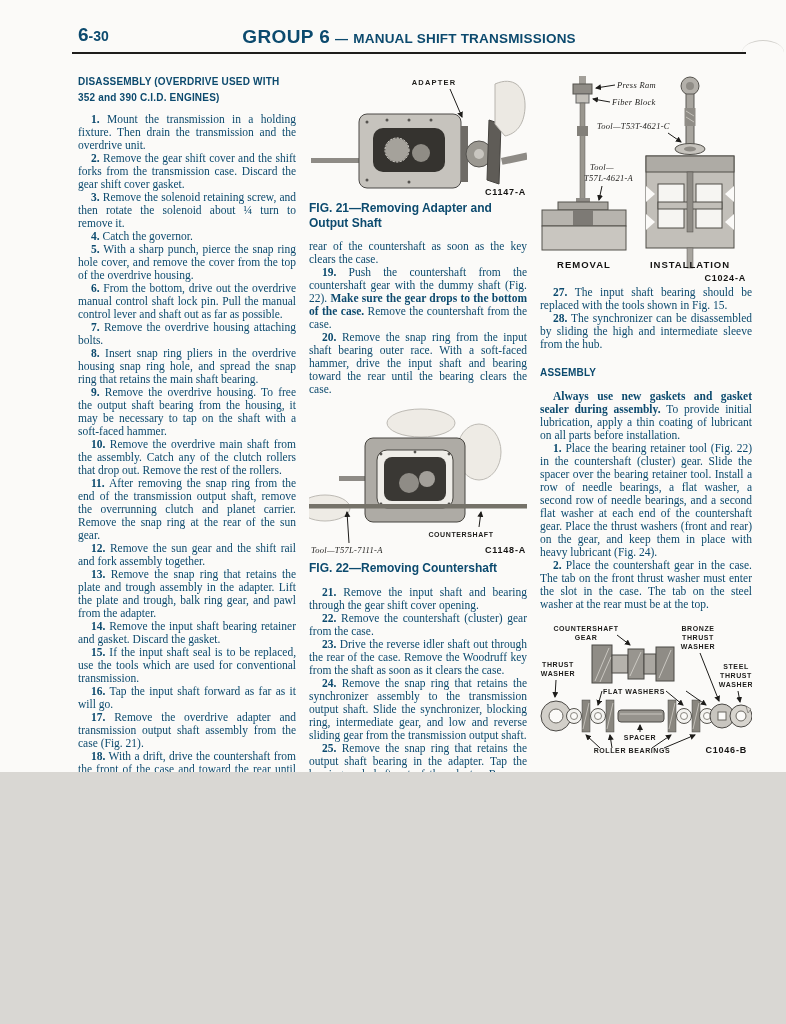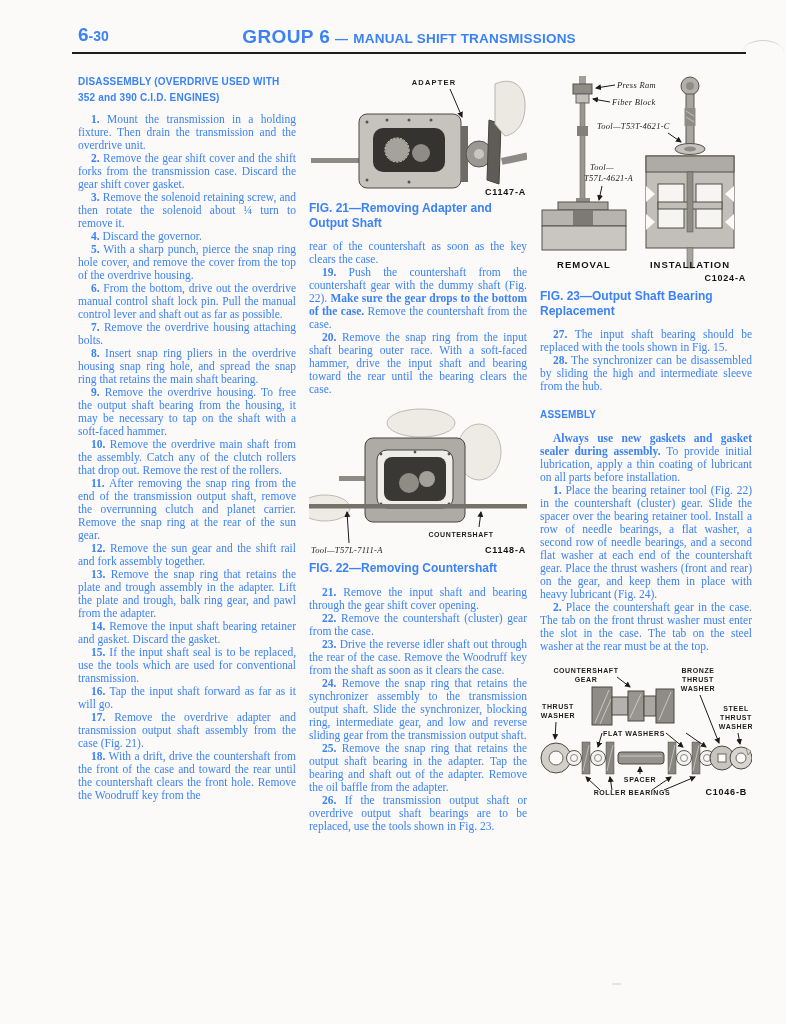--- a/index.html
+++ b/index.html
@@ -1,17 +1,17 @@
 <!DOCTYPE html>
 <html><head>
 <meta charset="utf-8">
 <style>
   html,body{margin:0;padding:0;background:#d9d7d3;}
-  .page{position:relative;width:786px;height:1024px;background:#fbfaf8;overflow:hidden;
-        font-family:"Liberation Serif",serif;color:#3b82f6;}
+  .page{position:relative;width:786px;height:772px;background:#fbfaf8;overflow:hidden;
+        font-family:"Liberation Serif",serif;color:#0c4a6e;}
   
   .header{position:absolute;left:72px;top:22px;width:674px;height:30px;
           border-bottom:2.5px solid #1e1d1b;}
   .pagenum{position:absolute;left:6px;top:2px;font-family:"Liberation Sans",sans-serif;font-weight:bold;}
   .pagenum .major{font-size:19px;}
   .pagenum .minor{font-size:14px;}
   .htitle{position:absolute;left:0;right:0;top:4px;text-align:center;
           font-family:"Liberation Sans",sans-serif;font-weight:bold;letter-spacing:.4px;}
   .htitle .group{font-size:19px;}
   .htitle .sep{font-size:13px;}
@@ -59,21 +59,21 @@
     <div class="col">
       <div class="sec-heading">DISASSEMBLY (OVERDRIVE USED WITH 352 and 390 C.I.D. ENGINES)</div>
       <div>
 
           <p class="step"><b class="num">1.</b> <span>Mount the transmission in a holding fixture. Then drain the transmission and the overdrive unit.</span><b></b><span></span></p>
 
           <p class="step"><b class="num">2.</b> <span>Remove the gear shift cover and the shift forks from the transmission case. Discard the gear shift cover gasket.</span><b></b><span></span></p>
 
           <p class="step"><b class="num">3.</b> <span>Remove the solenoid retaining screw, and then rotate the solenoid about ¼ turn to remove it.</span><b></b><span></span></p>
 
-          <p class="step"><b class="num">4.</b> <span>Discard the governor.</span><b></b><span></span></p>
+          <p class="step"><b class="num">4.</b> <span>Catch the governor.</span><b></b><span></span></p>
 
           <p class="step"><b class="num">5.</b> <span>With a sharp punch, pierce the snap ring hole cover, and remove the cover from the top of the overdrive housing.</span><b></b><span></span></p>
 
           <p class="step"><b class="num">6.</b> <span>From the bottom, drive out the overdrive manual control shaft lock pin. Pull the manual control lever and shaft out as far as possible.</span><b></b><span></span></p>
 
           <p class="step"><b class="num">7.</b> <span>Remove the overdrive housing attaching bolts.</span><b></b><span></span></p>
 
           <p class="step"><b class="num">8.</b> <span>Insert snap ring pliers in the overdrive housing snap ring hole, and spread the snap ring that retains the main shaft bearing.</span><b></b><span></span></p>
 
           <p class="step"><b class="num">9.</b> <span>Remove the overdrive housing. To free the output shaft bearing from the housing, it may be necessary to tap on the shaft with a soft-faced hammer.</span><b></b><span></span></p>
@@ -237,21 +237,20 @@
           <line class="arrow" x1="70" y1="28" x2="53" y2="25" marker-end="url(#ah23)"></line>
           <text class="lblital" x="57" y="55">Tool—T53T-4621-C</text>
           <line class="arrow" x1="128" y1="59" x2="141" y2="68" marker-end="url(#ah23)"></line>
           <text class="lblital" x="50" y="96">Tool—</text>
           <text class="lblital" x="44" y="107">T57L-4621-A</text>
           <line class="arrow" x1="62" y1="112" x2="59" y2="126" marker-end="url(#ah23)"></line>
           <text class="bigcap" x="44" y="194" text-anchor="middle">REMOVAL</text>
           <text class="bigcap" x="150" y="194" text-anchor="middle">INSTALLATION</text>
           <text class="figcode" x="206" y="207" text-anchor="end">C1024-A</text>
         </svg>
-        <p class="caption">FIG. 23—Output Shaft Bearing Replacement</p>
       </div>
 
       <div>
 
           <p class="step"><b class="num">27.</b> <span>The input shaft bearing should be replaced with the tools shown in Fig. 15.</span><b></b><span></span></p>
 
           <p class="step"><b class="num">28.</b> <span>The synchronizer can be disassembled by sliding the high and intermediate sleeve from the hub.</span><b></b><span></span></p>
         </div>
 
       <div class="sec-heading asm-heading">ASSEMBLY</div>

